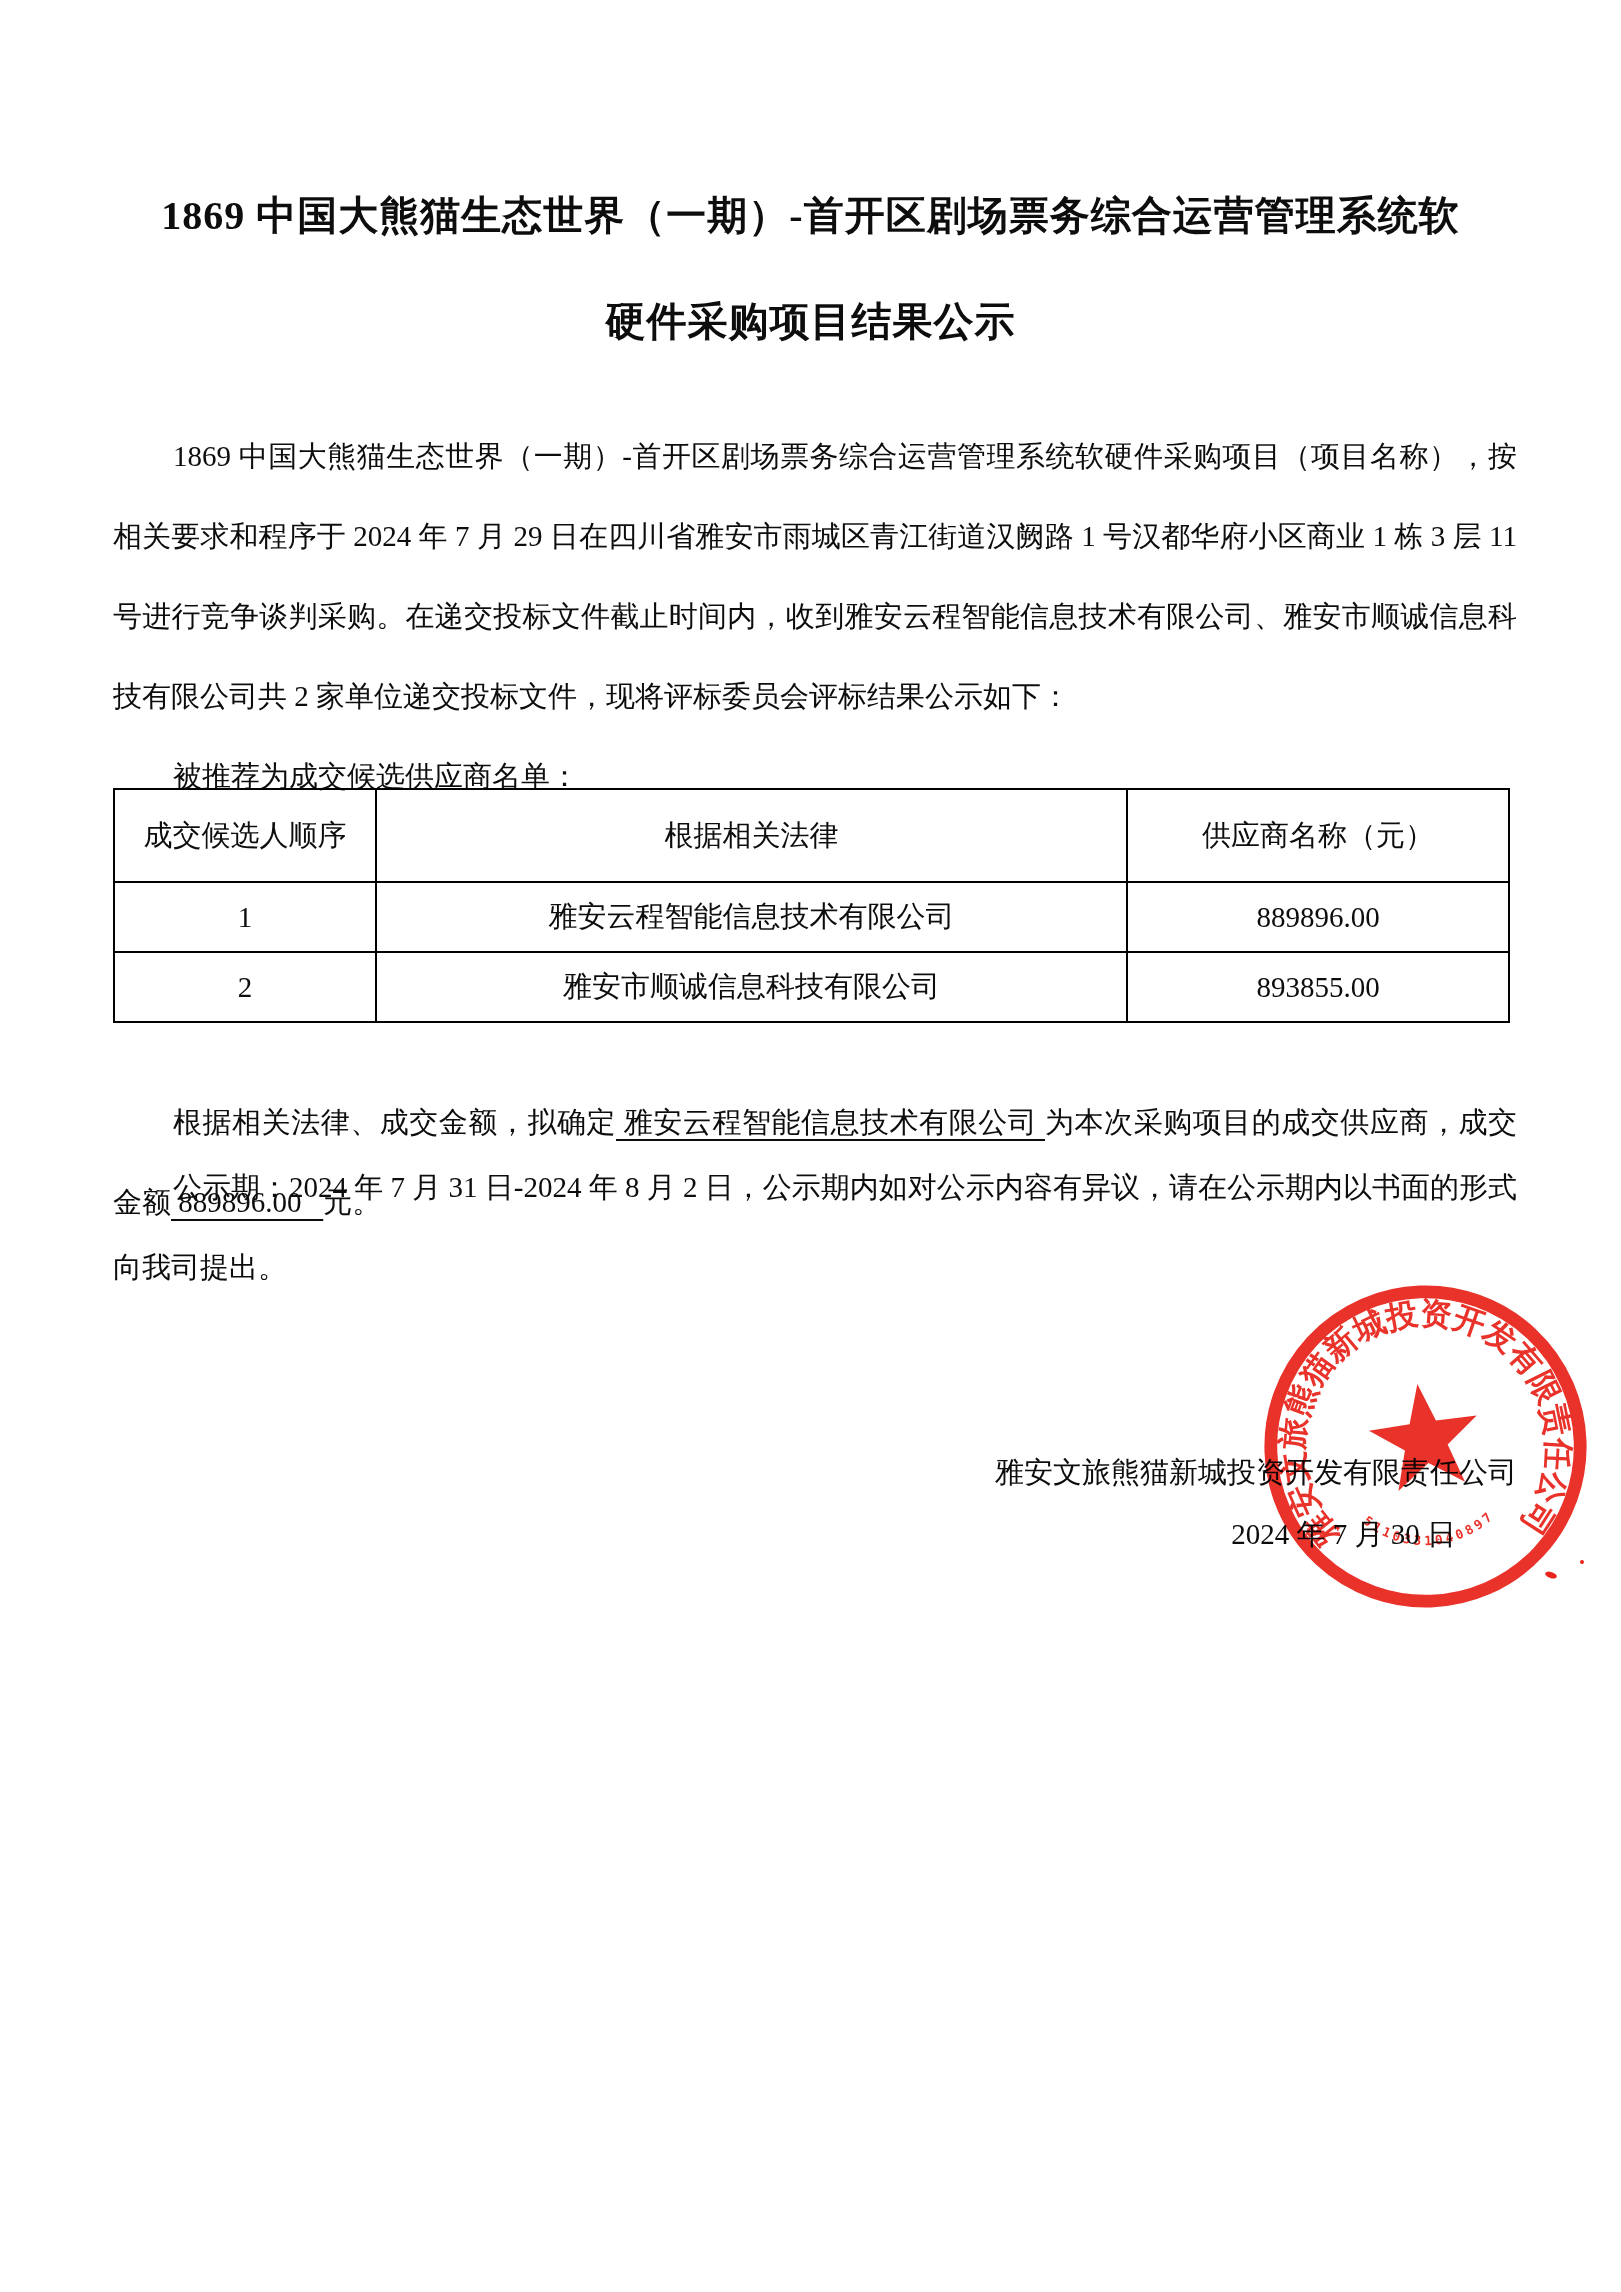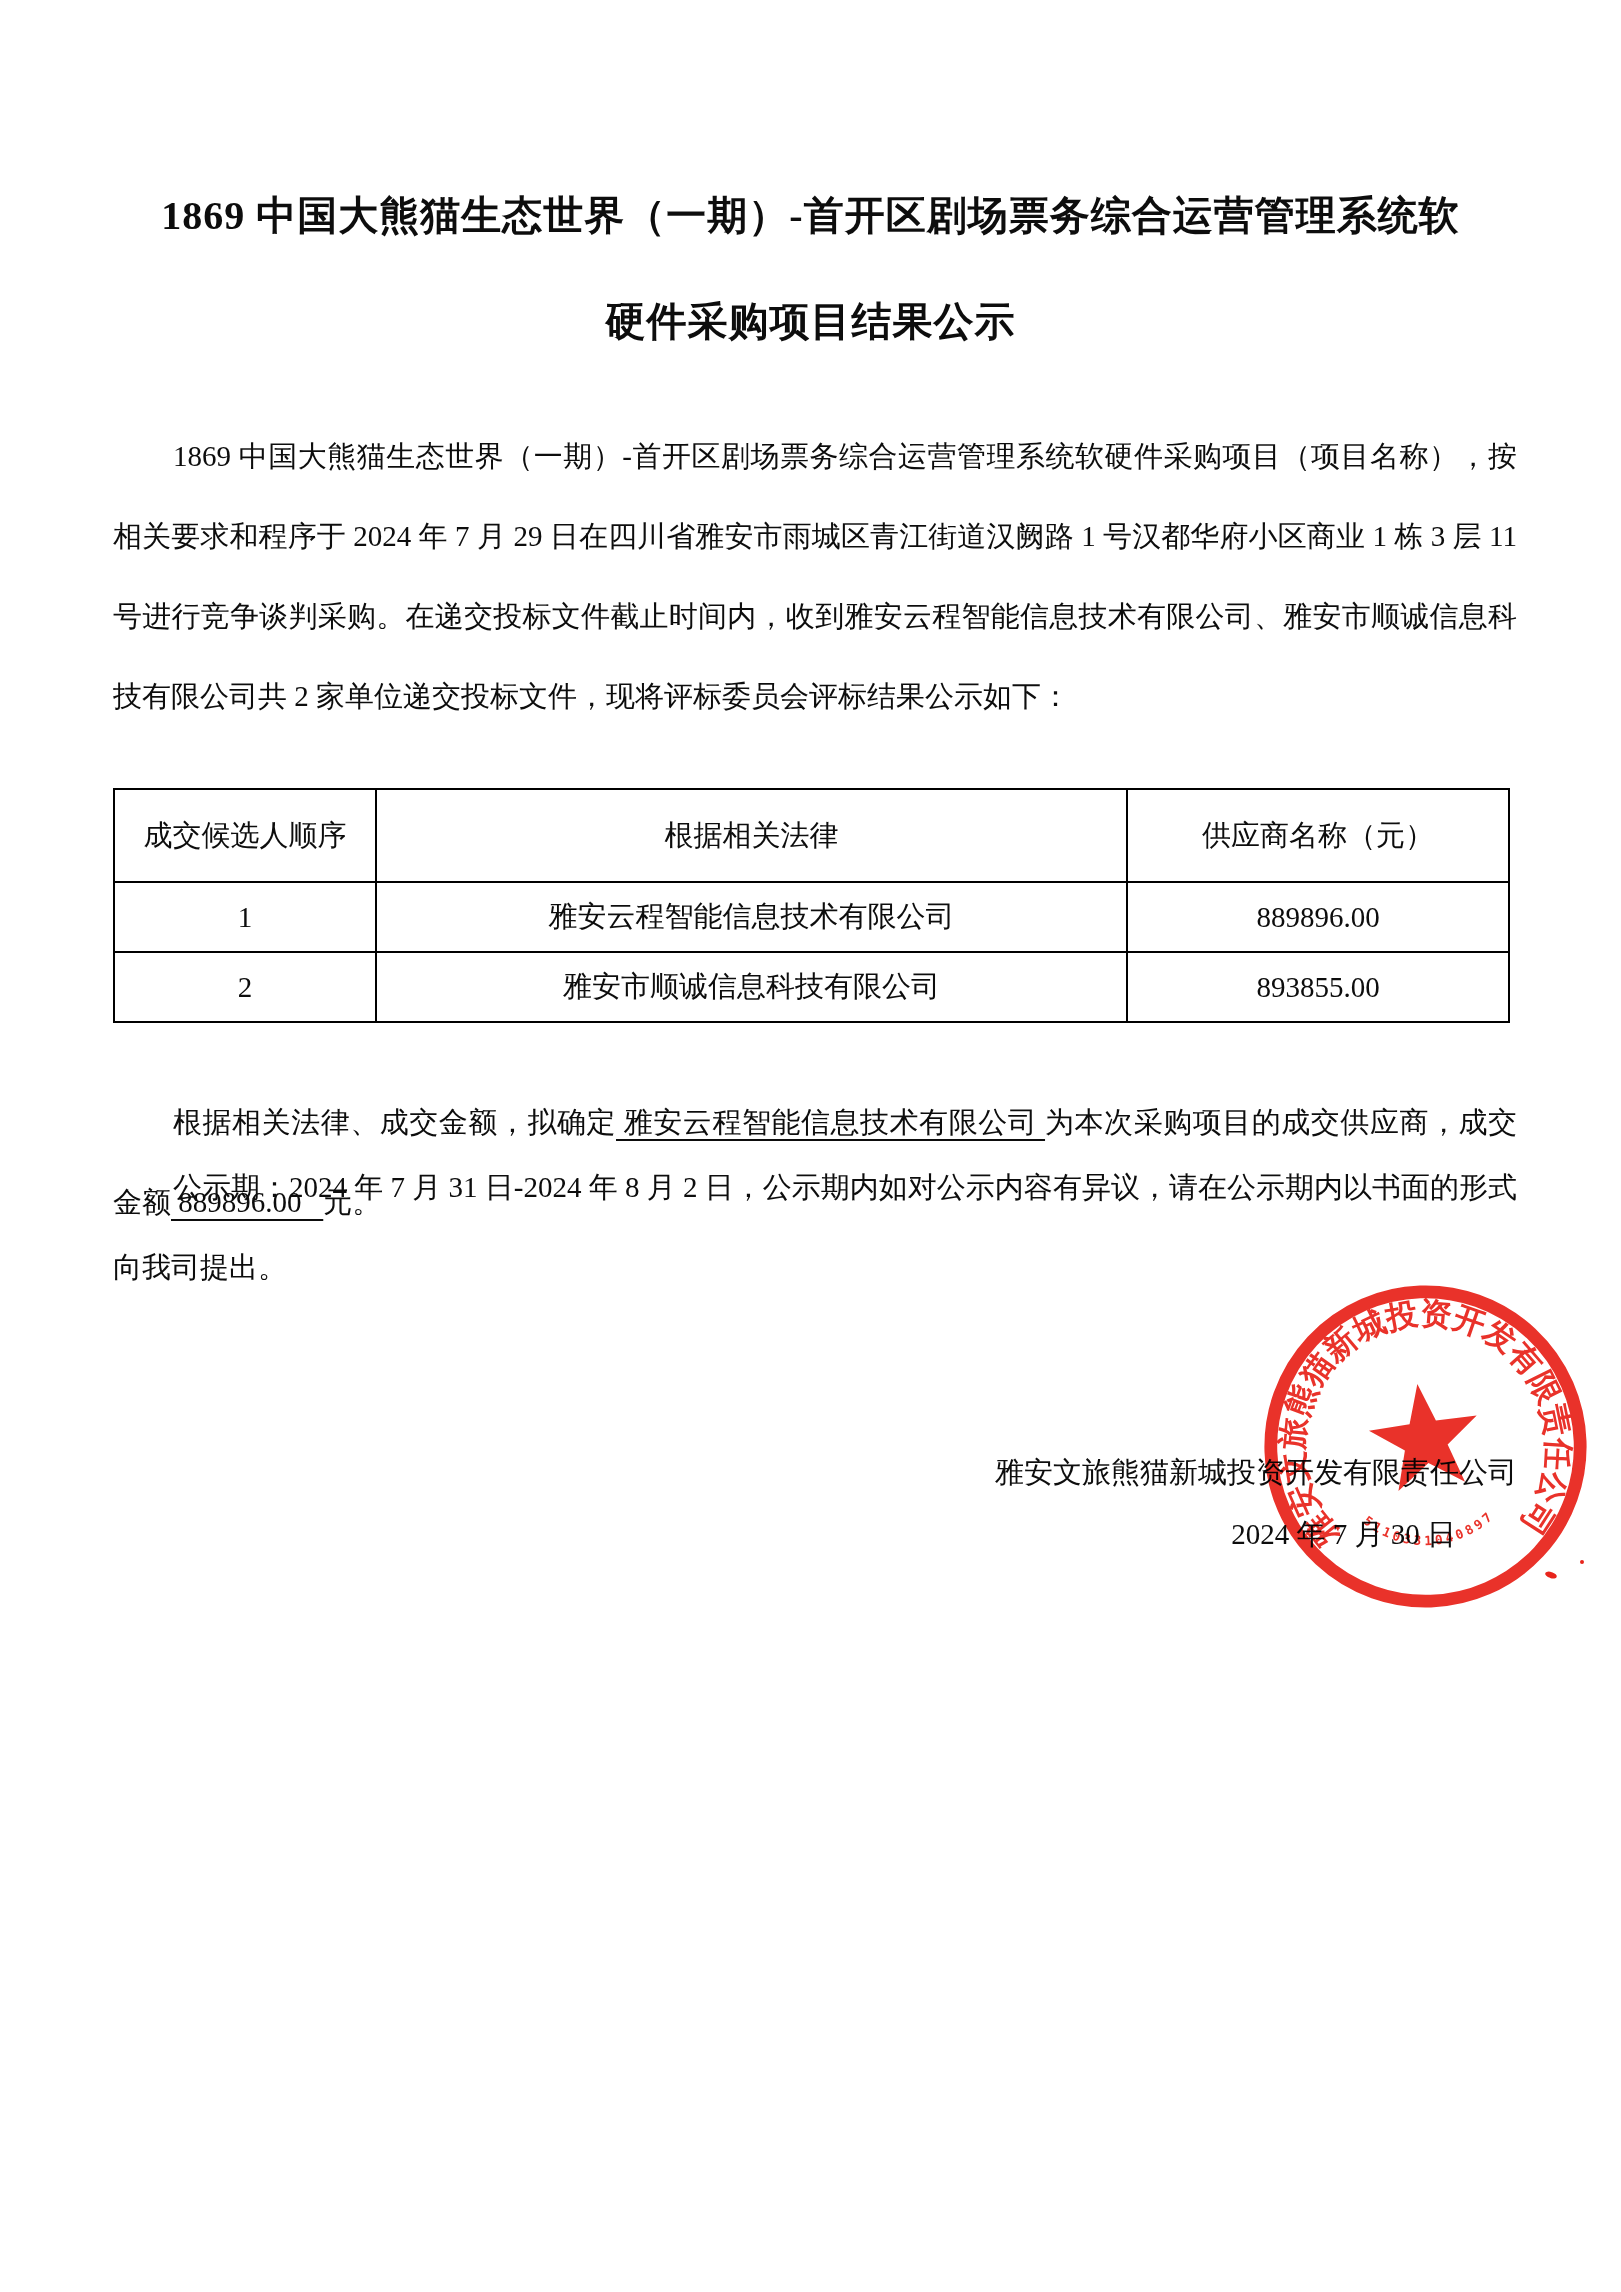--- a/index.html
+++ b/index.html
@@ -80,20 +80,21 @@
 
 <div class="page">
 
   <div class="doc-title">
     <div>1869 中国大熊猫生态世界（一期）-首开区剧场票务综合运营管理系统软</div>
     <div>硬件采购项目结果公示</div>
   </div>
 
   <div class="body-block" style="top:416px;">
     <p class="p-indent">1869 中国大熊猫生态世界（一期）-首开区剧场票务综合运营管理系统软硬件采购项目（项目名称），按相关要求和程序于 2024 年 7 月 29 日在四川省雅安市雨城区青江街道汉阙路 1 号汉都华府小区商业 1 栋 3 层 11 号进行竞争谈判采购。在递交投标文件截止时间内，收到雅安云程智能信息技术有限公司、雅安市顺诚信息科技有限公司共 2 家单位递交投标文件，现将评标委员会评标结果公示如下：</p>
+    <p class="p-indent" style="margin-top:0;">被推荐为成交候选供应商名单：</p>
   </div>
 
   <table class="results">
     <colgroup>
       <col class="col-rank">
         <col class="col-supplier">
         <col class="col-price">
     </colgroup>
     <tbody>
         <tr class="row-header">

